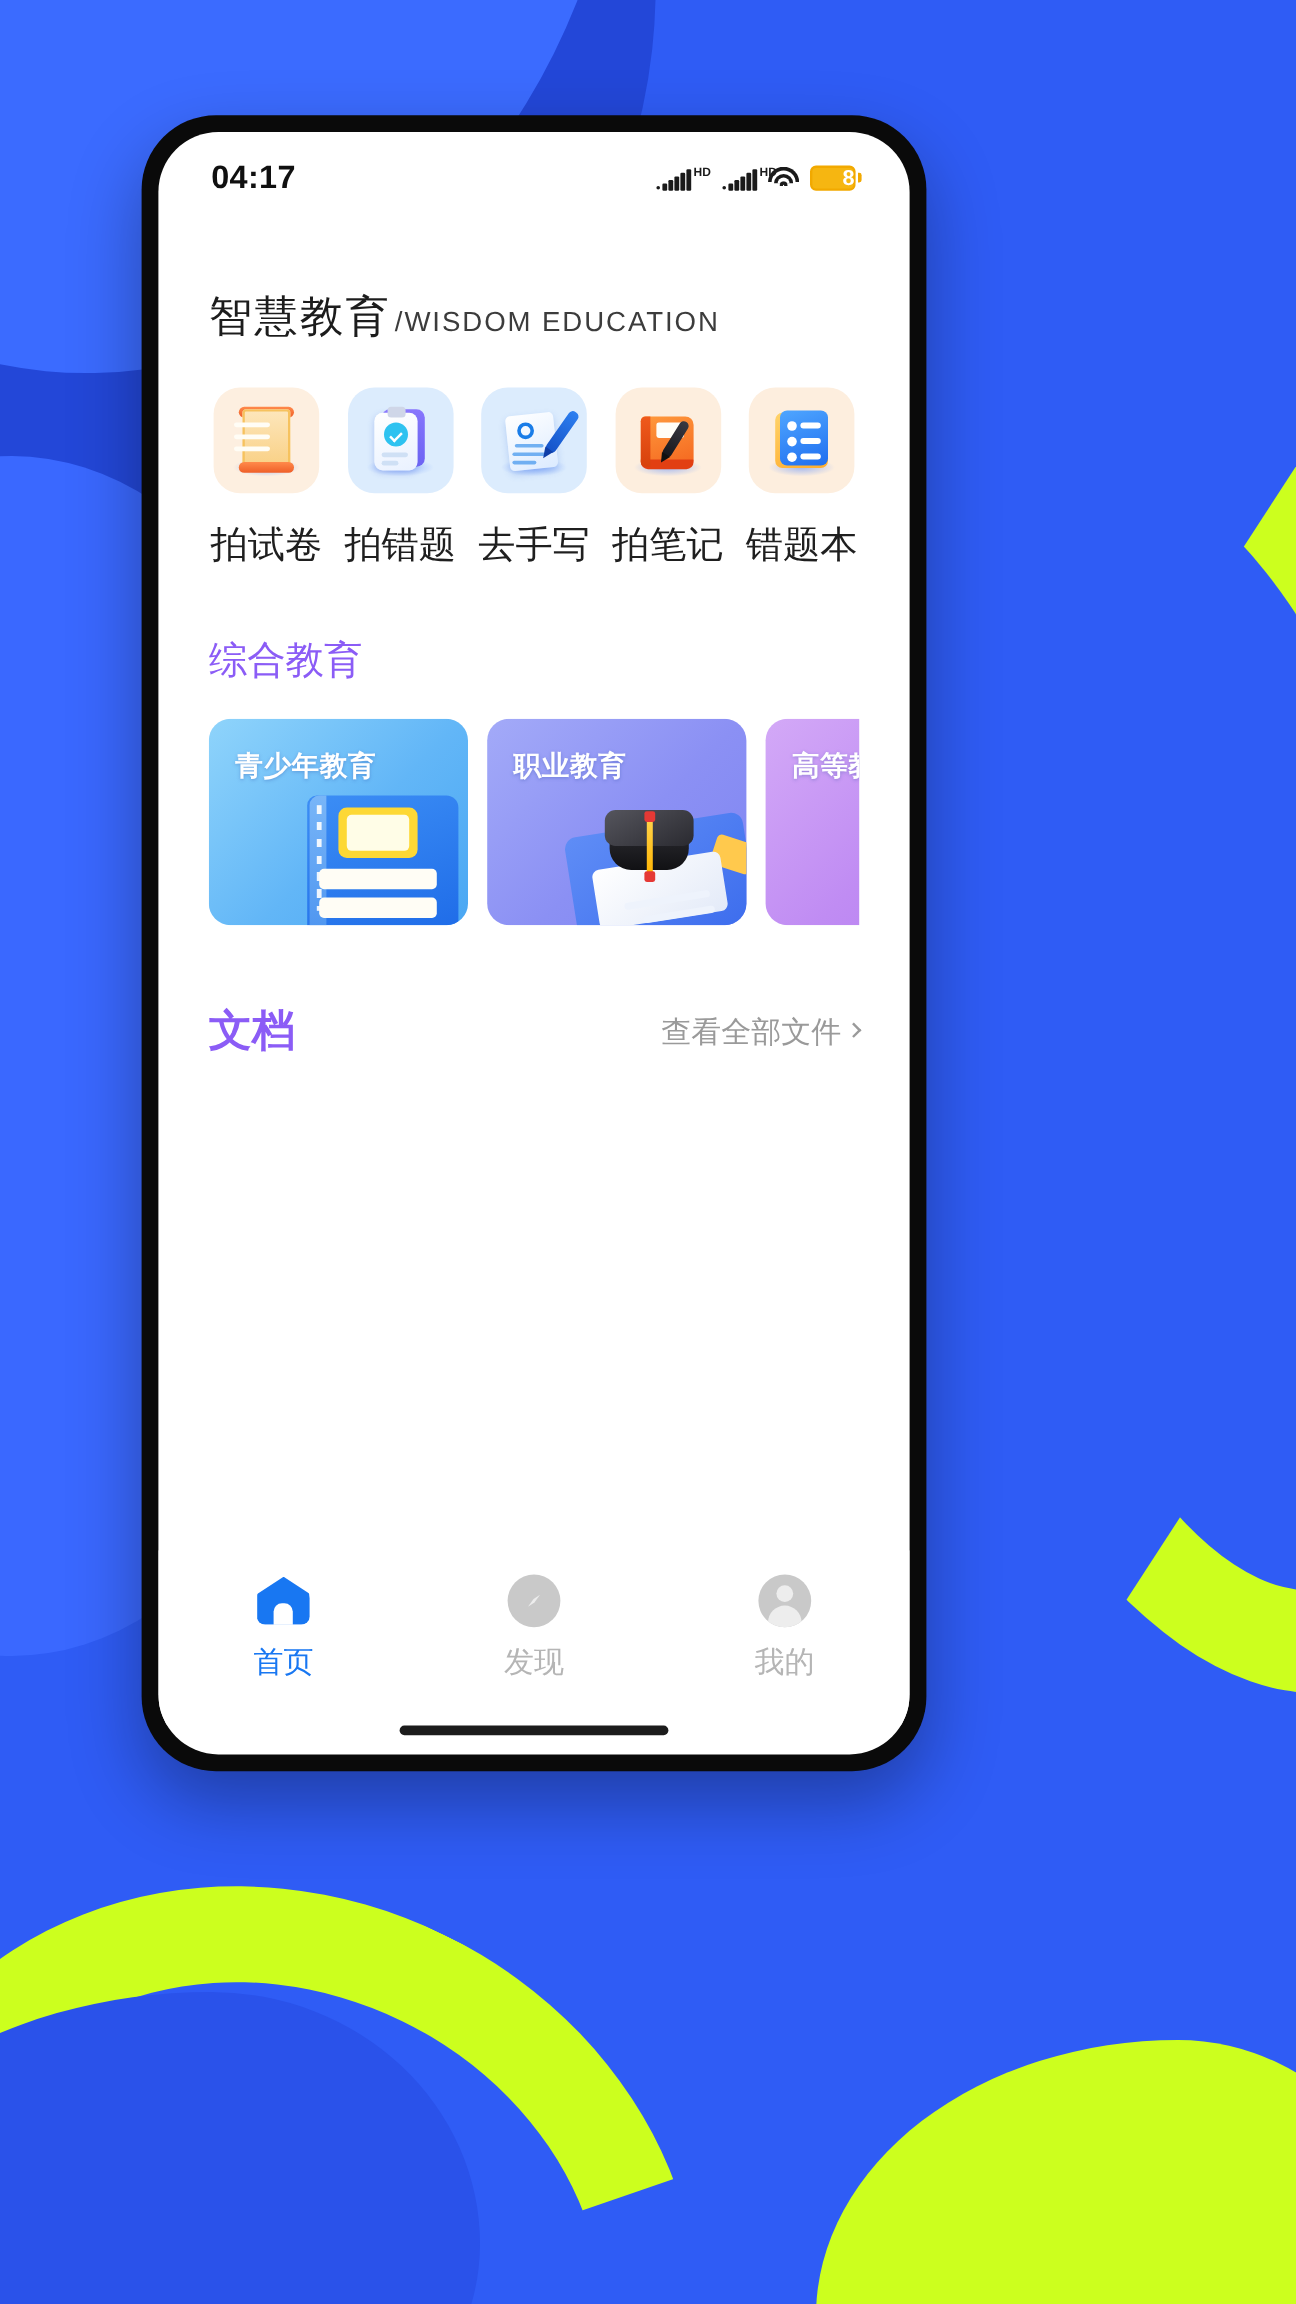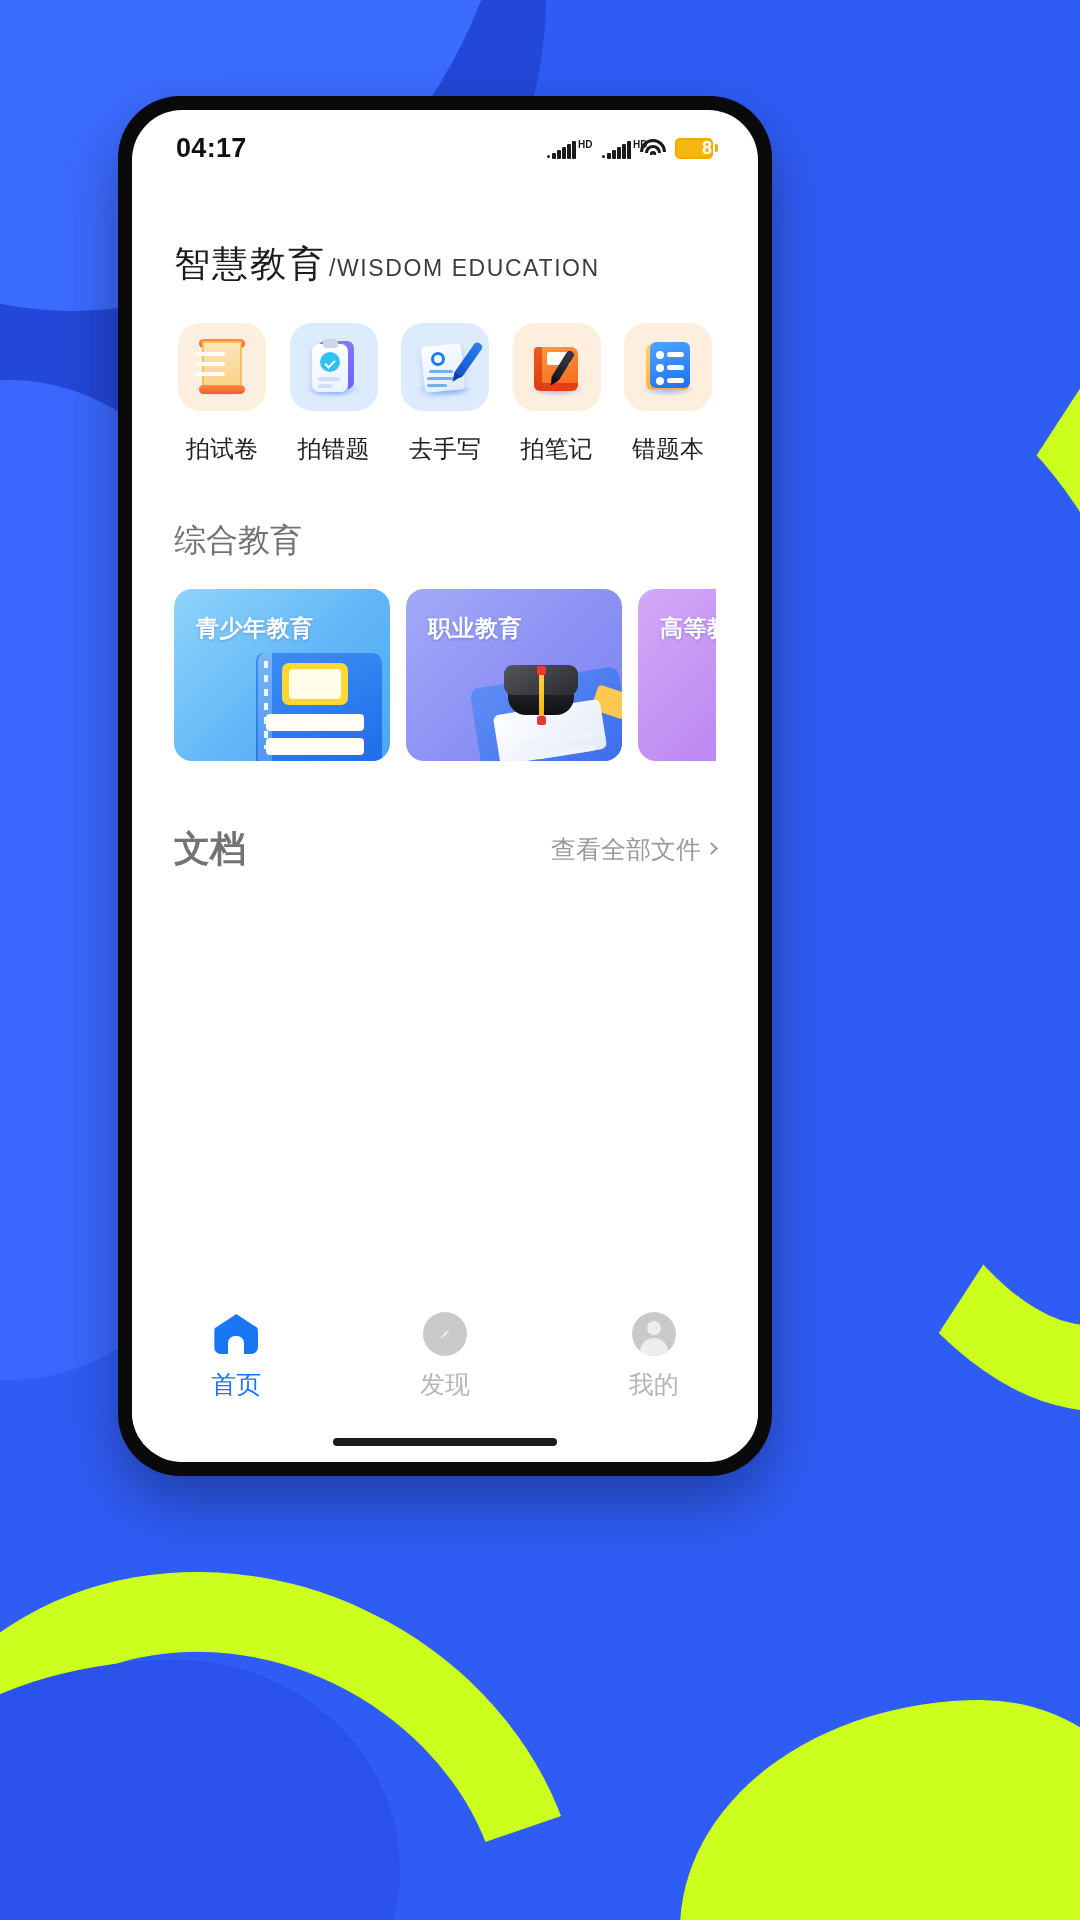--- a/index.html
+++ b/index.html
@@ -113,21 +113,21 @@
 
   
   .tiles { display: flex; justify-content: space-between; margin-top: 34px; }
   .tile { width: 96px; display: flex; flex-direction: column; align-items: center; cursor: pointer; }
   .tile-ico {
     width: 88px; height: 88px; border-radius: 22px;
     display: flex; align-items: center; justify-content: center;
     position: relative; overflow: hidden;
   }
   .tile-label {
-    margin-top: 22px; font-size: 24px; color: #1f1f1f; white-space: nowrap;
+    margin-top: 22px; font-size: 31px; color: #1f1f1f; white-space: nowrap;
     font-family: "DejaVu Sans", "Liberation Sans", sans-serif;
   }
 
   
   .art { width: 64px; height: 64px; position: relative; }
   .shadow-ell {
     position: absolute; left: 6%; bottom: 2px; width: 88%; height: 15px;
     background: radial-gradient(ellipse at center, rgba(90,140,255,.55) 0%, rgba(90,140,255,0) 70%);
     border-radius: 50%;
   }
@@ -161,21 +161,21 @@
   .hw-pencil::after { content:""; position:absolute; left:0; bottom:-7px; border-left:4.5px solid transparent; border-right:4.5px solid transparent; border-top:9px solid #0f3ea8; }
   
   .eb-back { position: absolute; left: 10px; top: 9px; width: 44px; height: 46px; background: linear-gradient(160deg,#ffd36b,#ffae2e); border-radius: 6px; }
   .eb-front { position: absolute; left: 14px; top: 7px; width: 40px; height: 46px; background: linear-gradient(160deg,#4fa6ff,#1f6ef0); border-radius: 6px; }
   .eb-dot { position: absolute; width: 8px; height: 8px; background:#fff; border-radius: 50%; left: 20px; }
   .eb-bar { position: absolute; height: 5px; background:#fff; border-radius: 3px; left: 31px; width: 17px; }
 
   
   .sec-head { display: flex; align-items: center; justify-content: space-between; }
   .sec-title {
-    font-size: 32px; color: #737373; font-weight: 500;
+    font-size: 32px; color: #8b5cf6; font-weight: 500;
     font-family: "DejaVu Sans", "Liberation Sans", sans-serif;
   }
   .sec-title.big { font-size: 36px; font-weight: 700; }
   .sec-more { display: flex; align-items: center; font-size: 25px; color: #9a9a9a;
     font-family: "DejaVu Sans", "Liberation Sans", sans-serif; cursor: pointer; }
   .sec-more .chev {
     display: inline-block; width: 9px; height: 9px; margin-left: 6px; margin-bottom: 2px;
     border-right: 2.6px solid #9a9a9a; border-top: 2.6px solid #9a9a9a; transform: rotate(45deg);
   }
 

